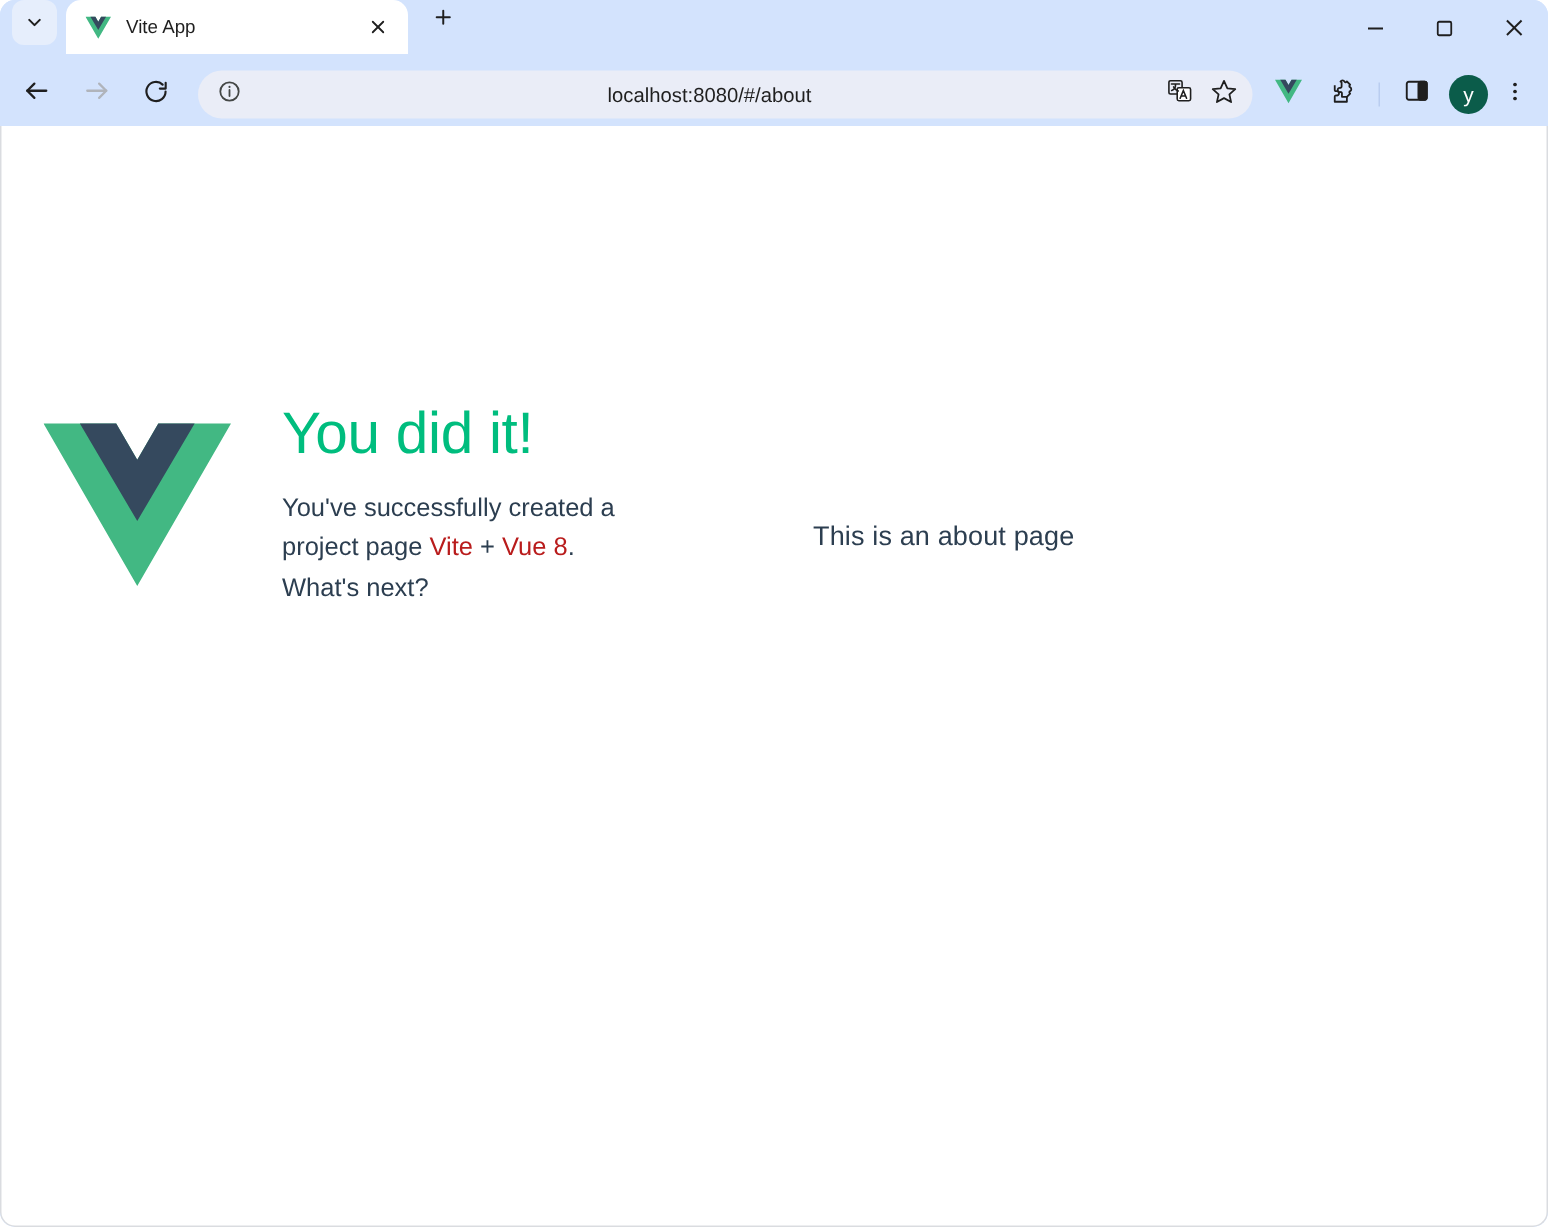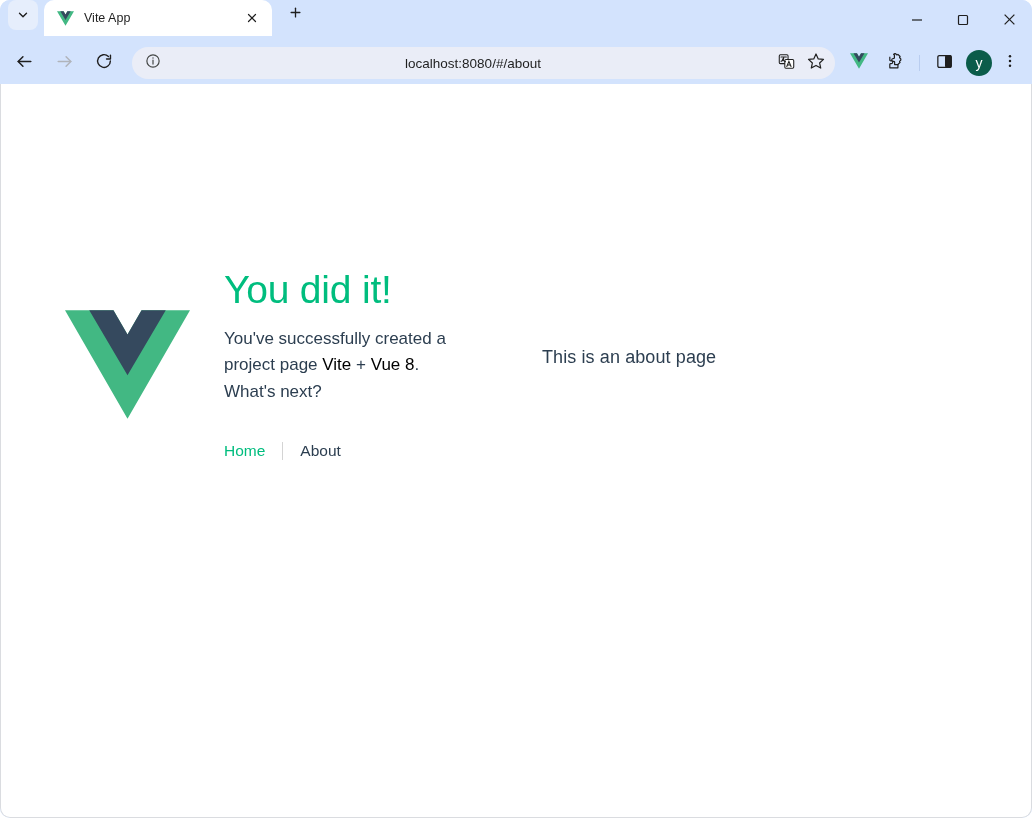--- a/index.html
+++ b/index.html
@@ -193,42 +193,41 @@
     display: flex;
     align-items: flex-start;
     padding: 185px 0 0 0;
     color: #2c3e50;
   }
   #app-header {
     display: flex;
     align-items: center;
     flex: 0 0 auto;
     width: 450px;
-    padding-left: 36px;
   }
   #vue-logo { width: 125px; height: 125px; margin-left: 28px; flex: 0 0 auto; display:block; }
   #header-wrapper { margin-left: 34px; flex: 1 1 auto; }
 
   #greeting-title {
     font-size: 39px;
     font-weight: 500;
     color: #00bd7e;
     margin: 0 0 14px 0;
     line-height: 1.1;
     letter-spacing: -0.2px;
   }
   #greeting-message {
     font-size: 17px;
     line-height: 1.55;
     color: #2c3e50;
     margin: 0;
     max-width: 250px;
   }
   .green-link {
-    color: #000000;
+    color: #b91c1c;
     text-decoration: none;
     cursor: pointer;
     text-align: center;
   }
   #app-nav {
     margin-top: 37px;
     font-size: 15.5px;
     display: flex;
     align-items: center;
   }
@@ -438,24 +437,20 @@
             <polygon fill="#35495e" points="120,0 98,38 76,0 38,0 98,102 158,0"></polygon>
           </svg>
         </span>
 
         <div id="header-wrapper">
           <h1 id="greeting-title">You did it!</h1>
           <p id="greeting-message">
             <span>You've successfully created a project page </span><a class="green-link">Vite</a><span> + </span><a class="green-link">Vue 8</a><span>. What's next?</span>
           </p>
 
-          <nav id="app-nav">
-            <a class="nav-link">Home</a>
-            <a class="nav-link-active">About</a>
-          </nav>
         </div>
       </header>
 
       <main id="main-content">
         <h1 id="about-heading">This is an about page</h1>
       </main>
 
     </div>
   </div>
 

